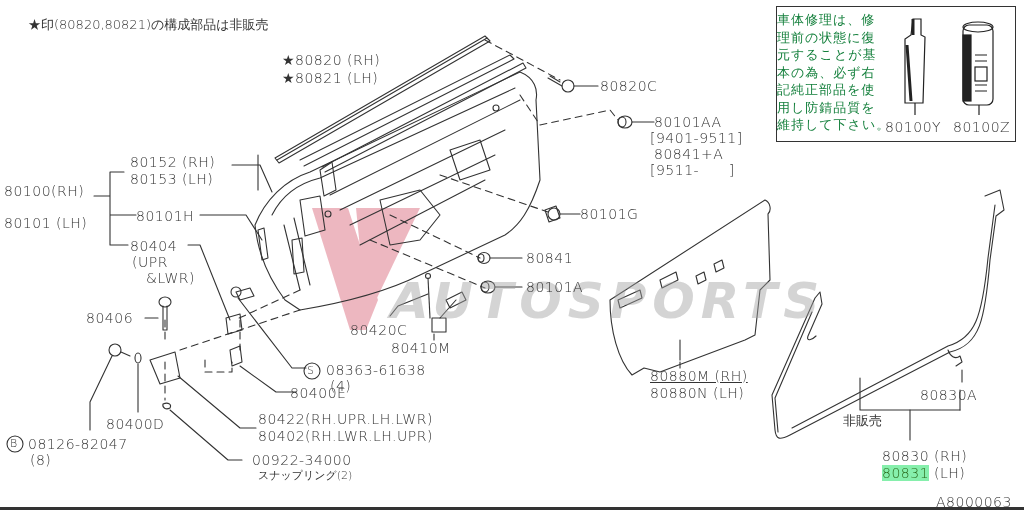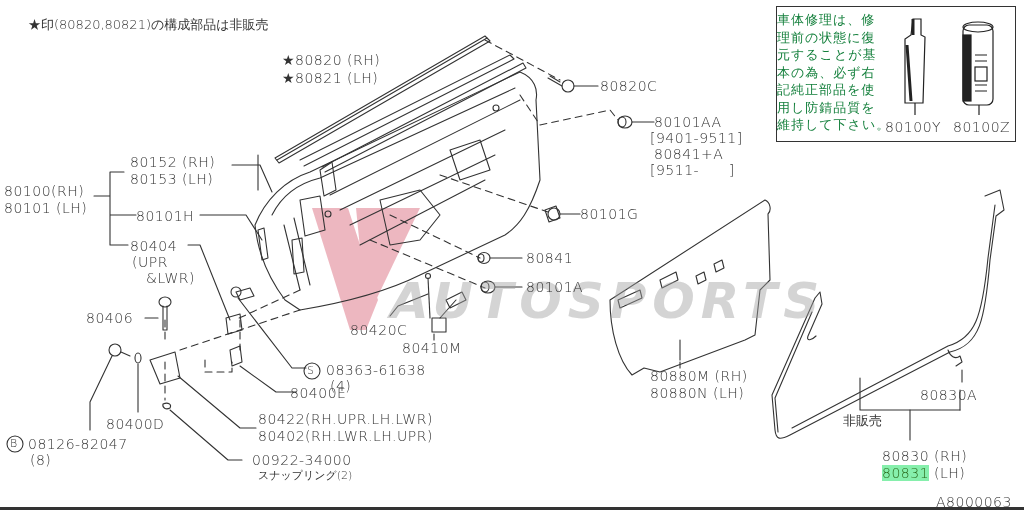--- a/index.html
+++ b/index.html
@@ -201,53 +201,53 @@
 <div class="lbl" style="left:600px;top:78px;">80820C</div>
 <div class="lbl" style="left:654px;top:114px;">80101AA</div>
 <div class="lbl" style="left:650px;top:130px;">[9401-9511]</div>
 <div class="lbl" style="left:654px;top:146px;">80841+A</div>
 <div class="lbl" style="left:650px;top:162px;">[9511-      ]</div>
 
 <div class="lbl" style="left:130px;top:154px;">80152 (RH)</div>
 <div class="lbl" style="left:130px;top:171px;">80153 (LH)</div>
 
 <div class="lbl" style="left:4px;top:183px;">80100(RH)</div>
-<div class="lbl" style="left:4px;top:200px;">80101 (LH)</div>
+<div class="lbl" style="left:4px;top:215px;">80101 (LH)</div>
 
 <div class="lbl" style="left:136px;top:208px;">80101H</div>
 <div class="lbl" style="left:130px;top:238px;">80404</div>
 <div class="lbl" style="left:132px;top:254px;">(UPR</div>
 <div class="lbl" style="left:146px;top:270px;">&amp;LWR)</div>
 
 <div class="lbl" style="left:580px;top:206px;">80101G</div>
 <div class="lbl" style="left:526px;top:250px;">80841</div>
 <div class="lbl" style="left:526px;top:279px;text-align:center;">80101A</div>
 
 <div class="lbl" style="left:86px;top:310px;">80406</div>
 <div class="lbl" style="left:350px;top:322px;">80420C</div>
-<div class="lbl" style="left:402px;top:340px;">80410M</div>
+<div class="lbl" style="left:391px;top:340px;">80410M</div>
 
 <div class="lbl sm" style="left:307px;top:364px;font-size:11px;">S</div>
 <div class="lbl" style="left:326px;top:362px;">08363-61638</div>
 <div class="lbl" style="left:330px;top:378px;">(4)</div>
 
 <div class="lbl" style="left:290px;top:385px;">80400E</div>
 <div class="lbl" style="left:106px;top:416px;">80400D</div>
 
 <div class="lbl" style="left:258px;top:411px;">80422(RH.UPR.LH.LWR)</div>
 <div class="lbl" style="left:258px;top:428px;">80402(RH.LWR.LH.UPR)</div>
 
 <div class="lbl sm" style="left:10px;top:437px;font-size:11px;">B</div>
 <div class="lbl" style="left:28px;top:436px;">08126-82047</div>
 <div class="lbl" style="left:30px;top:452px;">(8)</div>
 
 <div class="lbl" style="left:252px;top:452px;">00922-34000</div>
 <div class="lbl sm jp" style="left:250px;top:469px;font-size:11px;margin-left:8px;">スナップリング(2)</div>
 
-<div class="lbl" style="left:650px;top:368px;">80880M (RH)</div>
+<div class="lbl" style="left:650px;top:368px;text-decoration:underline;">80880M (RH)</div>
 <div class="lbl" style="left:650px;top:385px;">80880N (LH)</div>
 
 <div class="lbl" style="left:920px;top:387px;">80830A</div>
 <div class="lbl jp" style="left:843px;top:412px;">非販売</div>
 <div class="lbl" style="left:882px;top:448px;">80830 (RH)</div>
 <div class="lbl" style="left:882px;top:465px;"><span class="hl">80831</span><span> (LH)</span></div>
 
 <div class="lbl" style="left:936px;top:494px;">A8000063</div>
 <div class="bottom-rule"></div>
 

